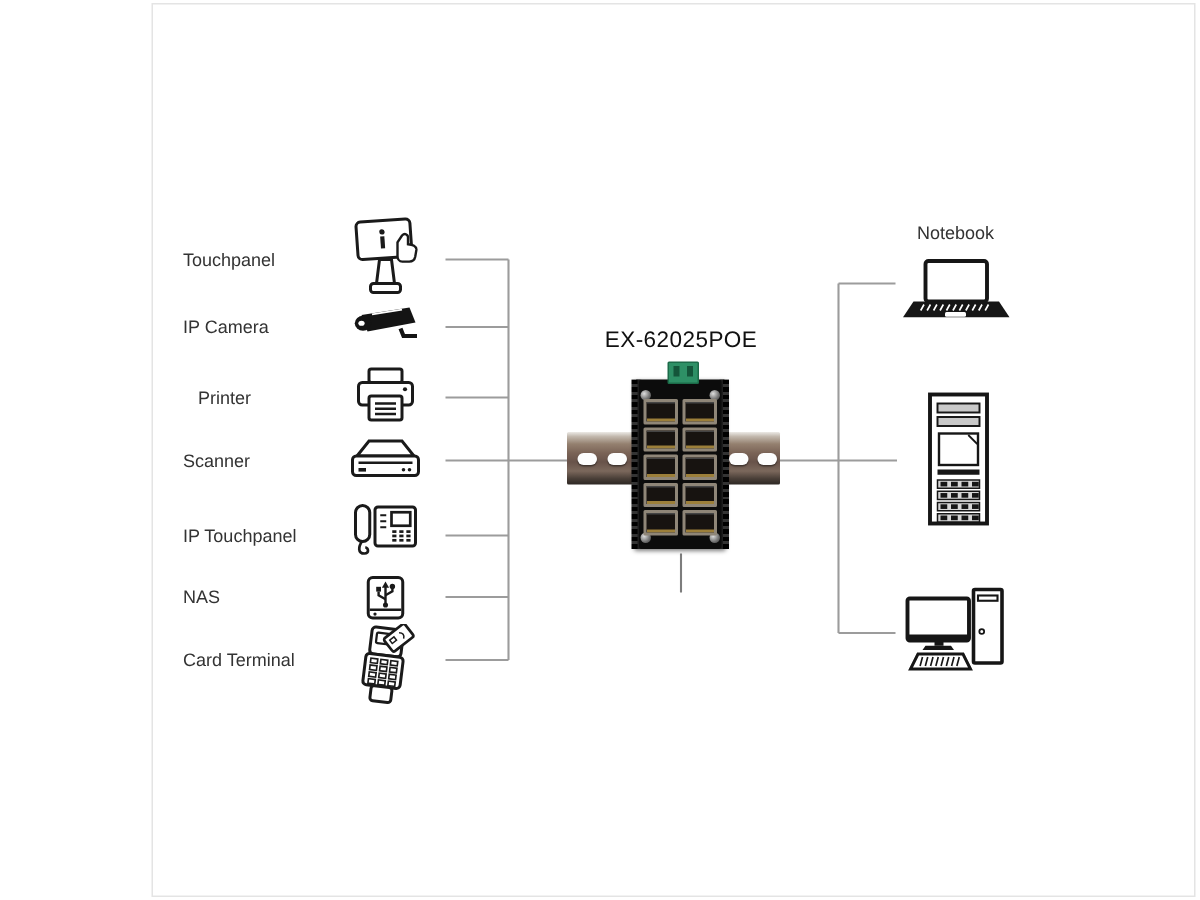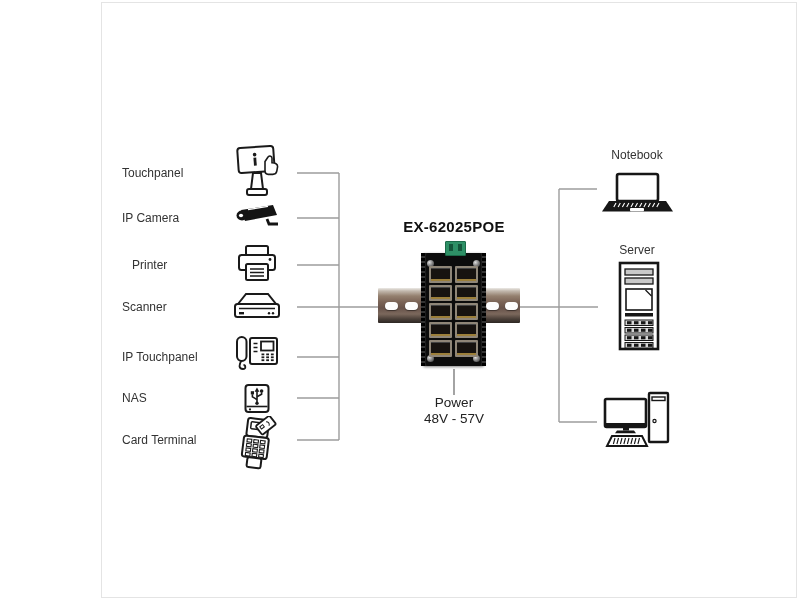--- a/index.html
+++ b/index.html
@@ -14,21 +14,21 @@
   }
   .wires{position:absolute;left:0;top:0;width:800px;height:600px;}
   .dev-label{
     position:absolute;font-size:12px;line-height:18px;color:#333;
     white-space:nowrap;
   }
   .right-label{width:120px;text-align:center;}
   .icon{position:absolute;}
   .title{
     position:absolute;left:374px;top:218px;width:160px;text-align:center;
-    font-size:15px;font-weight:bold;color:#111;letter-spacing:.3px;
+    font-size:15px;font-weight:normal;color:#111;letter-spacing:.3px;
   }
   .power{
     position:absolute;left:404px;top:395px;width:100px;text-align:center;
     font-size:13.5px;line-height:16px;color:#222;
   }
   
   .rail{
     position:absolute;left:378px;top:288px;width:142px;height:35px;
     background:linear-gradient(180deg,
       #eceae6 0px,#c2b8ad 3px,#94806f 8px,#7a6356 14px,
@@ -225,27 +225,22 @@
       <div class="port"></div>
       <div class="port"></div>
       <div class="port"></div>
       <div class="port"></div>
       <div class="port"></div>
       <div class="port"></div>
       <div class="port"></div>
     </div>
   </div>
 
-  <div class="power">
-    <div>Power</div>
-    <div>48V - 57V</div>
-  </div>
 
   <div class="dev-label right-label" style="left:577px;top:146px">Notebook</div>
-  <div class="dev-label right-label" style="left:577px;top:241px">Server</div>
 
   <svg class="icon" style="left:600px;top:172px" width="74" height="42" viewBox="0 0 74 42">
     <rect x="17" y="2" width="41" height="27" rx="2" fill="#fff" stroke="#161616" stroke-width="2.6"></rect>
     <path d="M9 29 H66 L73 39.5 H2 Z" fill="#161616"></path>
     <path d="M16 31 l-2.2 4 M20.3 31 l-2.2 4 M24.6 31 l-2.2 4 M28.9 31 l-2.2 4 M33.2 31 l-2.2 4 M37.5 31 l-2.2 4 M41.8 31 l-2.2 4 M46.1 31 l-2.2 4 M50.4 31 l-2.2 4 M54.7 31 l-2.2 4 M59 31 l-2.2 4" stroke="#fff" stroke-width="1.1" fill="none"></path>
     <rect x="30" y="36" width="14" height="3.2" rx="1" fill="#fff"></rect>
   </svg>
 
   <svg class="icon" style="left:618px;top:261px" width="42" height="90" viewBox="0 0 42 90">
     <rect x="2" y="2" width="38" height="86" fill="#fff" stroke="#161616" stroke-width="2.6"></rect>

